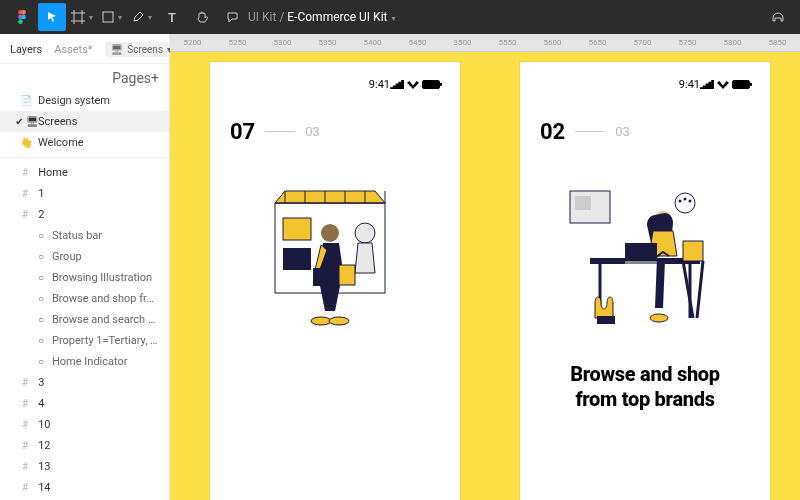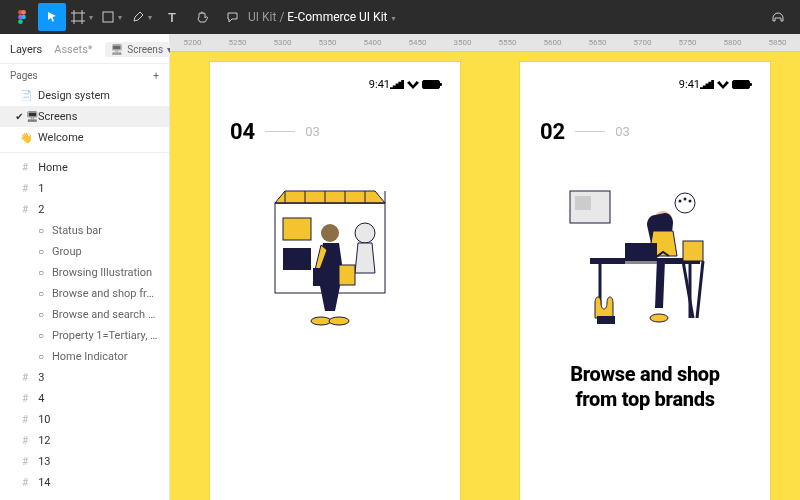--- a/index.html
+++ b/index.html
@@ -9,21 +9,21 @@
 .tb-btn.active{background:#0d99ff;color:#fff}
 .tb-title{flex:1;font-size:12px;color:#999}
 .tb-title .main{color:#fff}
 .caret{font-size:8px;margin-left:4px;color:#888}
 .main-area{flex:1;display:flex;min-height:0}
 .sidebar{width:170px;background:#fff;border-right:1px solid #e5e5e5;display:flex;flex-direction:column;font-size:11px;color:#333}
 .sb-tabs{display:flex;align-items:center;padding:8px 10px 6px;gap:12px;border-bottom:1px solid #eee}
 .sb-tab{color:#999;cursor:pointer}
 .sb-tab.active{color:#333;font-weight:400}
 .sb-screens{margin-left:auto;display:flex;align-items:center;gap:4px;font-size:10px;color:#666;background:#f0f0f0;padding:2px 6px;border-radius:3px}
-.sb-section{padding:6px 10px 4px;font-size:10px;color:#666;display:flex;align-items:center;justify-content:space-between}
+.sb-section{padding:6px 10px 4px;font-size:14px;color:#666;display:flex;align-items:center;justify-content:flex-end}
 .sb-item{padding:4px 10px 4px 22px;display:flex;align-items:center;gap:6px;cursor:pointer;white-space:nowrap;overflow:hidden;text-overflow:ellipsis}
 .sb-item.sel{background:#f0f0f0}
 .sb-item .ico{width:10px;height:10px;display:inline-flex;align-items:center;justify-content:center;font-size:10px;flex-shrink:0}
 .sb-item.child{padding-left:36px;color:#666}
 .sb-item.frame::before{content:"#";color:#bbb;margin-right:4px;font-size:10px}
 .purple{color:#7b61ff}
 .canvas{flex:1;position:relative;overflow:hidden;background:#fde047}
 .ruler-h{position:absolute;top:0;left:0;right:0;height:18px;background:#e5e5e5;border-bottom:1px solid #ccc;display:flex;align-items:center;font-size:8px;color:#999;overflow:hidden}
 .ruler-h span{flex:1;text-align:center}
 .artboards{position:absolute;top:28px;left:40px;display:flex;gap:60px}
@@ -194,21 +194,21 @@
         <div class="artboard">
     <div class="status-bar">
       <span>9:41</span>
       <div class="status-icons">
               <div class="signal"></div>
               <div class="wifi"></div>
               <div class="battery"></div>
             </div>
     </div>
     <div class="pager">
-      <span class="cur">04</span>
+      <span class="cur">07</span>
             <div class="line"></div>
             <span class="tot">03</span>
     </div>
     <div class="illus">
             <svg viewBox="0 0 180 160">
               <rect x="30" y="30" width="110" height="90" fill="#fff" stroke="#1a1a40"></rect>
               <path d="M30 30l10-12h90l10 12z" fill="#f4c430" stroke="#1a1a40"></path>
               <path d="M30 30h110M40 18v12M60 18v12M80 18v12M100 18v12M120 18v12M140 18v12" stroke="#1a1a40"></path>
               <rect x="38" y="45" width="28" height="22" fill="#f4c430" stroke="#1a1a40"></rect>
               <rect x="38" y="75" width="28" height="22" fill="#1a1a40"></rect>

